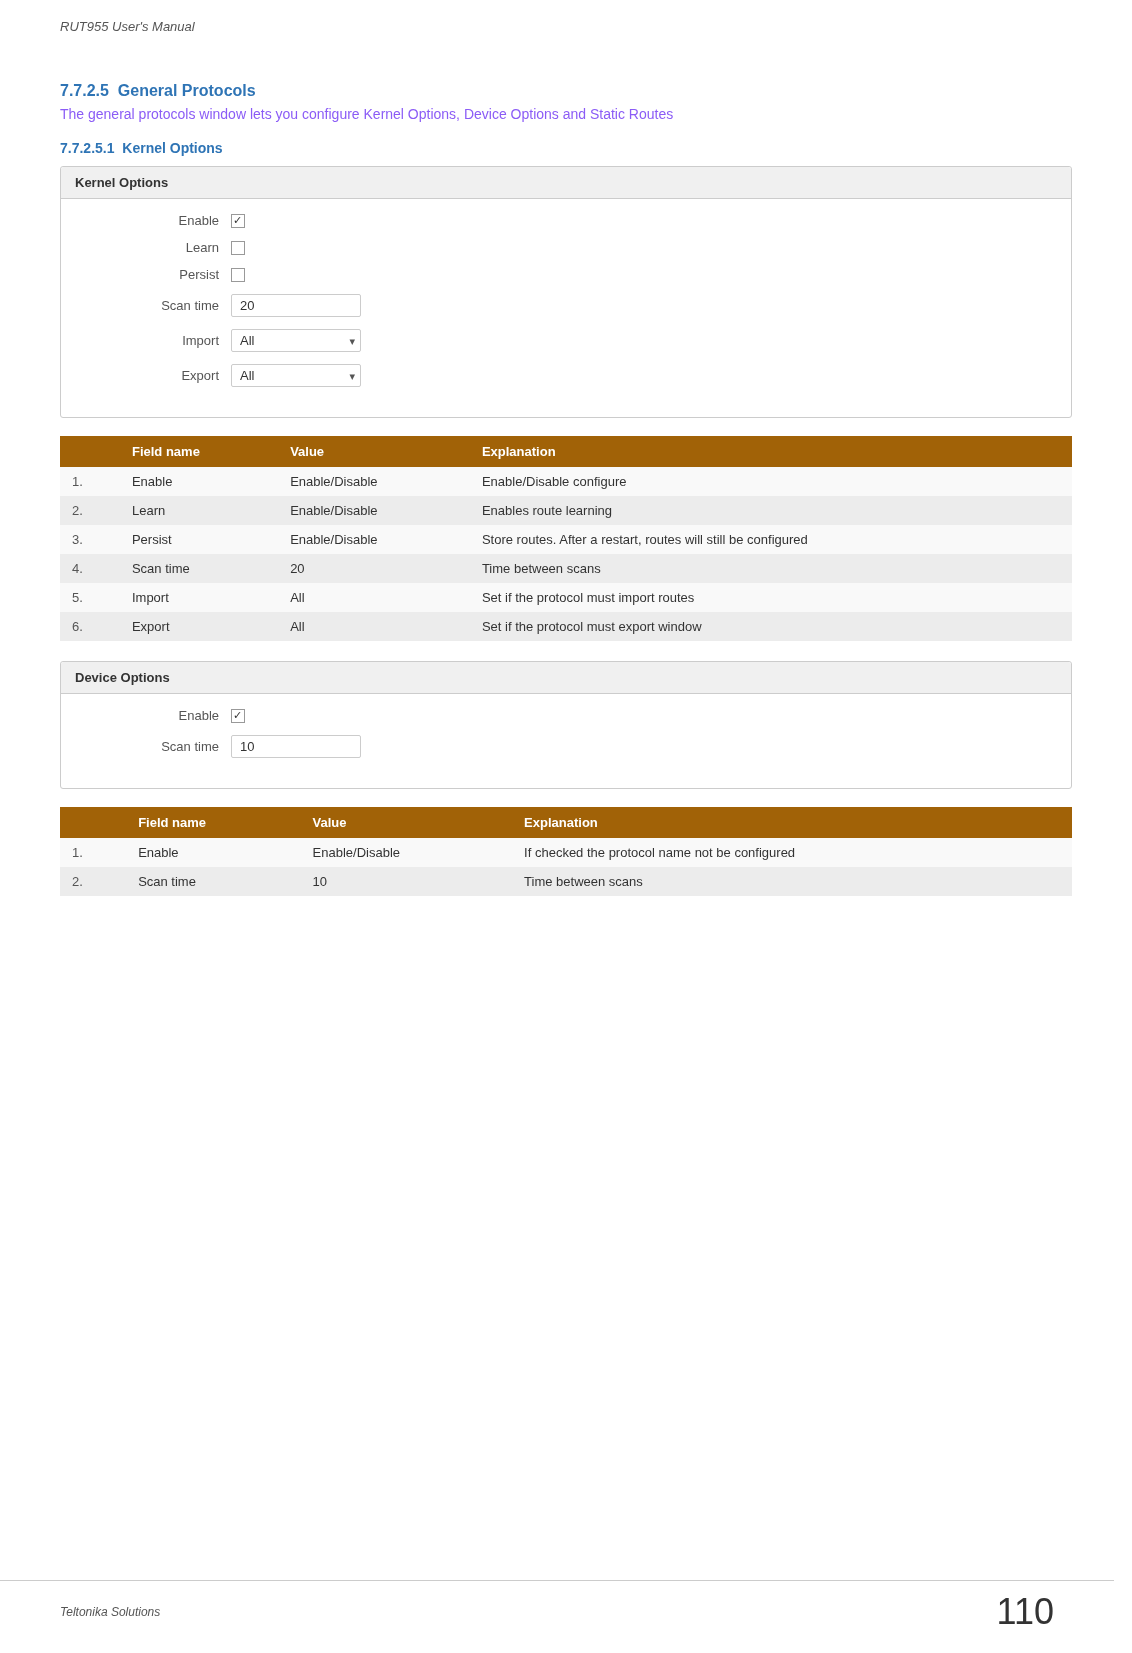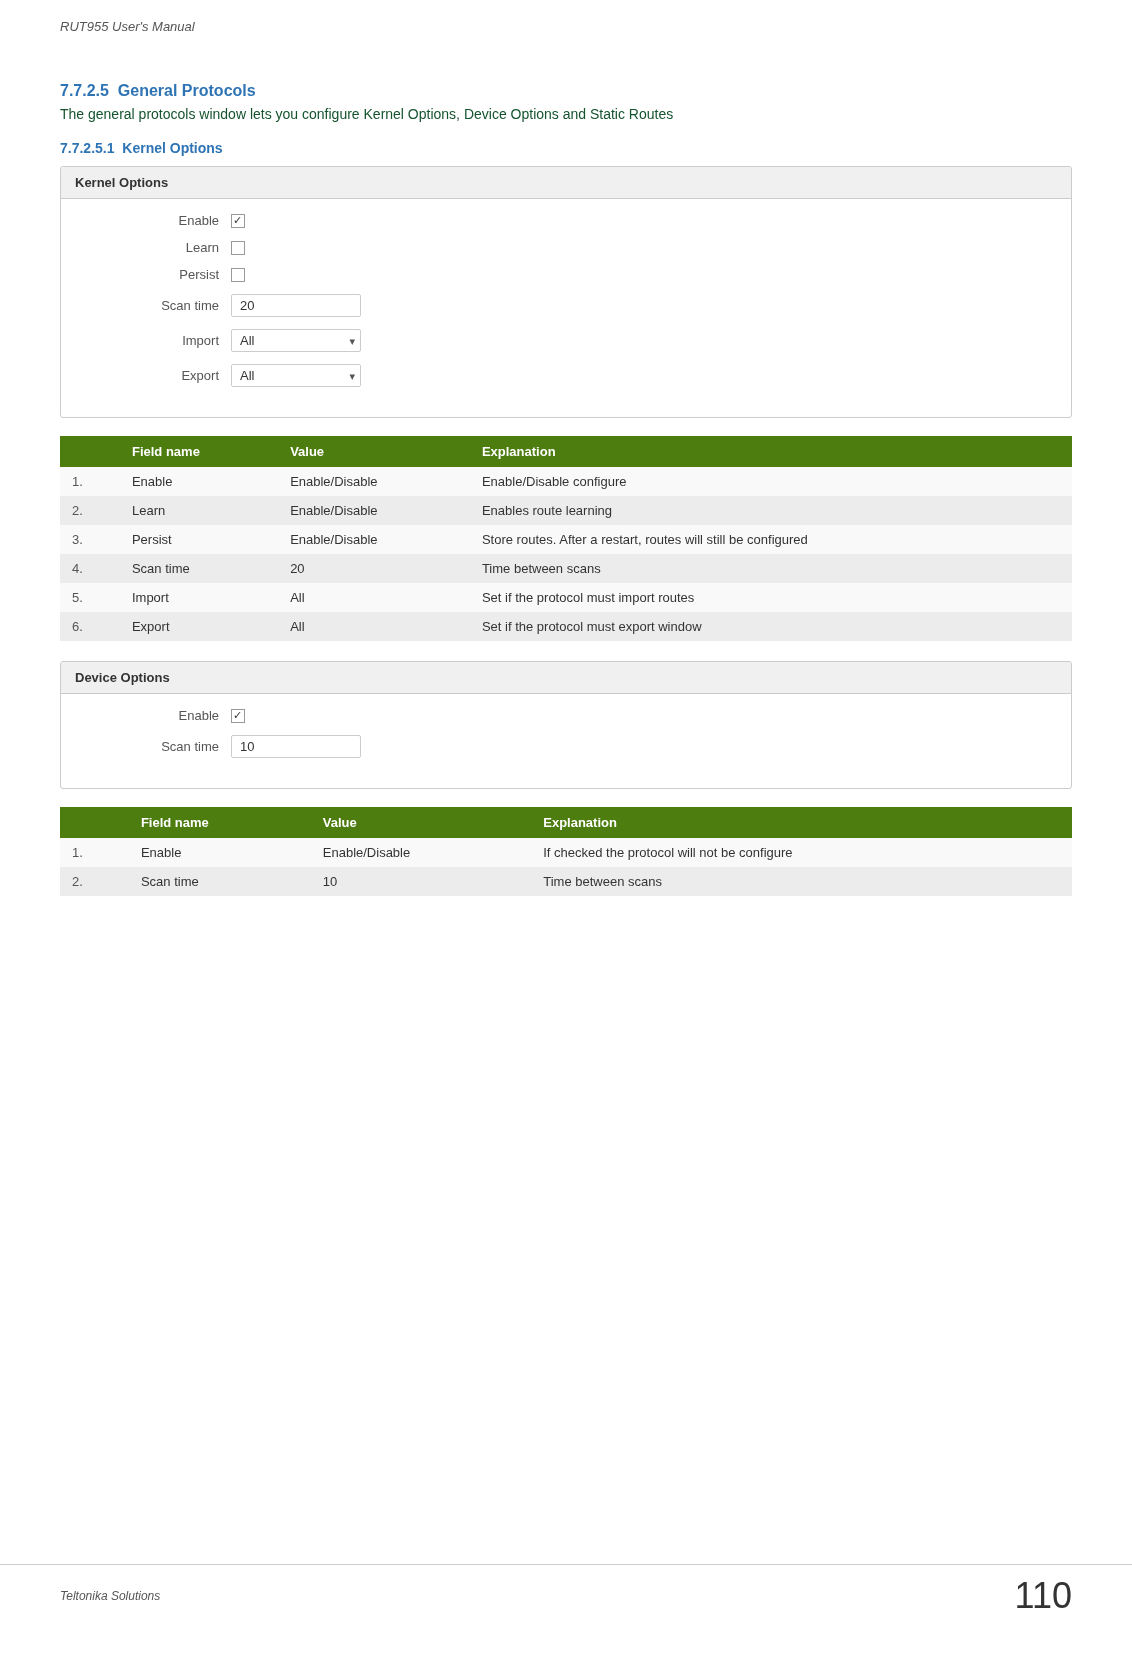--- a/index.html
+++ b/index.html
@@ -28,21 +28,21 @@
     .section-title {
       font-size: 16px;
       font-weight: bold;
       color: #2e74b5;
       margin-top: 22px;
       margin-bottom: 6px;
     }
 
     .section-desc {
       font-size: 14px;
-      color: #14532d;
+      color: #8b5cf6;
       margin-bottom: 14px;
     }
 
     .subsection-title {
       font-size: 14px;
       font-weight: bold;
       color: #2e74b5;
       margin-top: 18px;
       margin-bottom: 10px;
     }
@@ -148,21 +148,21 @@
 
     
     .data-table {
       width: 100%;
       border-collapse: collapse;
       margin-bottom: 20px;
       font-size: 13px;
     }
 
     .data-table thead tr {
-      background: #4d7c0f;
+      background: #a16207;
       color: #fff;
     }
 
     .data-table thead th {
       padding: 8px 12px;
       text-align: left;
       font-weight: bold;
     }
 
     .data-table tbody tr:nth-child(odd) {
@@ -180,25 +180,25 @@
 
     .row-num {
       color: #555;
       font-size: 13px;
     }
 
     .page-footer {
       position: absolute;
       bottom: 20px;
       left: 0;
-      right: 0;
+      right: 18px;
       display: flex;
       justify-content: space-between;
       align-items: center;
-      padding: 16px 60px;
+      padding: 0 60px;
       border-top: 1px solid #ccc;
       padding-top: 10px;
       gap: 40px;
     }
 
     .footer-left {
       font-size: 12px;
       color: #555;
       font-style: italic;
     }
@@ -377,21 +377,21 @@
         <th>Field name</th>
         <th>Value</th>
         <th>Explanation</th>
       </tr>
     </thead>
     <tbody id="device-table-body">
     <tr>
       <td class="row-num">1.</td>
       <td>Enable</td>
       <td>Enable/Disable</td>
-      <td>If checked the protocol will not be configure</td>
+      <td>If checked the protocol name not be configured</td>
     </tr>
         <tr>
       <td class="row-num">2.</td>
       <td>Scan time</td>
       <td>10</td>
       <td>Time between scans</td>
     </tr>
       </tbody>
   </table>
 </div>

